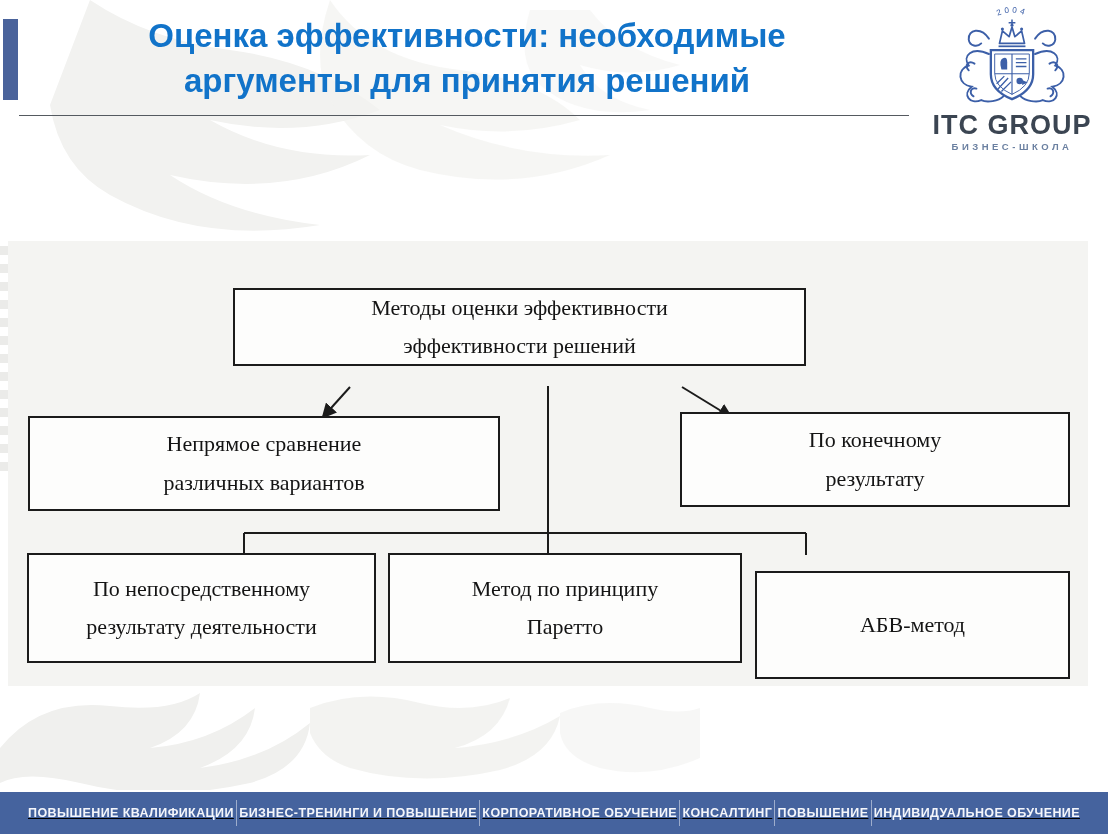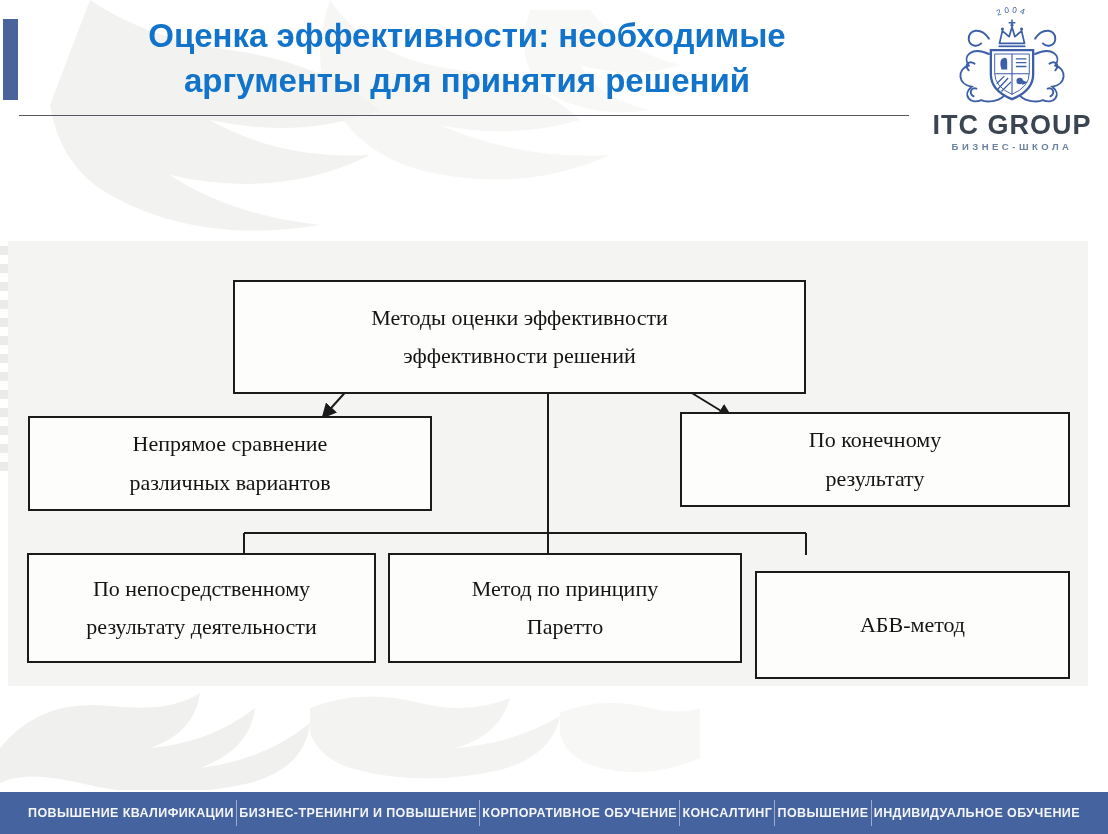--- a/index.html
+++ b/index.html
@@ -25,31 +25,31 @@
   }
   
   .backdrop{position:absolute;left:8px;top:241px;width:1080px;height:445px;background:#f4f4f2;}
   .connectors{position:absolute;left:0;top:0;width:1108px;height:834px;pointer-events:none;}
   .dbox{
     position:absolute;background:#fdfdfc;border:2px solid #1b1b1b;box-sizing:border-box;
     display:flex;flex-direction:column;align-items:center;justify-content:center;
     font-family:"Liberation Serif",serif;font-size:22px;color:#141414;line-height:1.75;
     text-align:center;
   }
-  .dbox-root {left:233px;top:280px;width:573px;height:114px;}
-  .dbox-l2a  {left:28px; top:416px;width:404px;height:95px;text-align:right;}
+  .dbox-root {left:233px;top:288px;width:573px;height:78px;}
+  .dbox-l2a  {left:28px; top:416px;width:472px;height:95px;text-align:right;}
   .dbox-l2b  {left:680px;top:412px;width:390px;height:95px;}
   .dbox-l3a  {left:27px; top:553px;width:349px;height:110px;}
   .dbox-l3b  {left:388px;top:553px;width:354px;height:110px;}
   .dbox-l3c  {left:755px;top:555px;width:315px;height:108px;margin-top:16px;}
   
   .footer{
     position:absolute;left:0;top:792px;width:1108px;height:42px;background:#45639e;
     display:flex;align-items:center;justify-content:space-between;
-    padding:0 28px;box-sizing:border-box;
+    padding:0 28px;box-sizing:border-box;text-decoration:underline;
   }
   .footer-item{
     color:#f4f6fb;font-size:12.5px;font-weight:700;letter-spacing:.4px;white-space:nowrap;
     cursor:pointer;
   }
   .footer-sep{width:1px;height:26px;background:rgba(255,255,255,.48);flex:0 0 auto;}
 </style>
 </head>
 <body>
 

